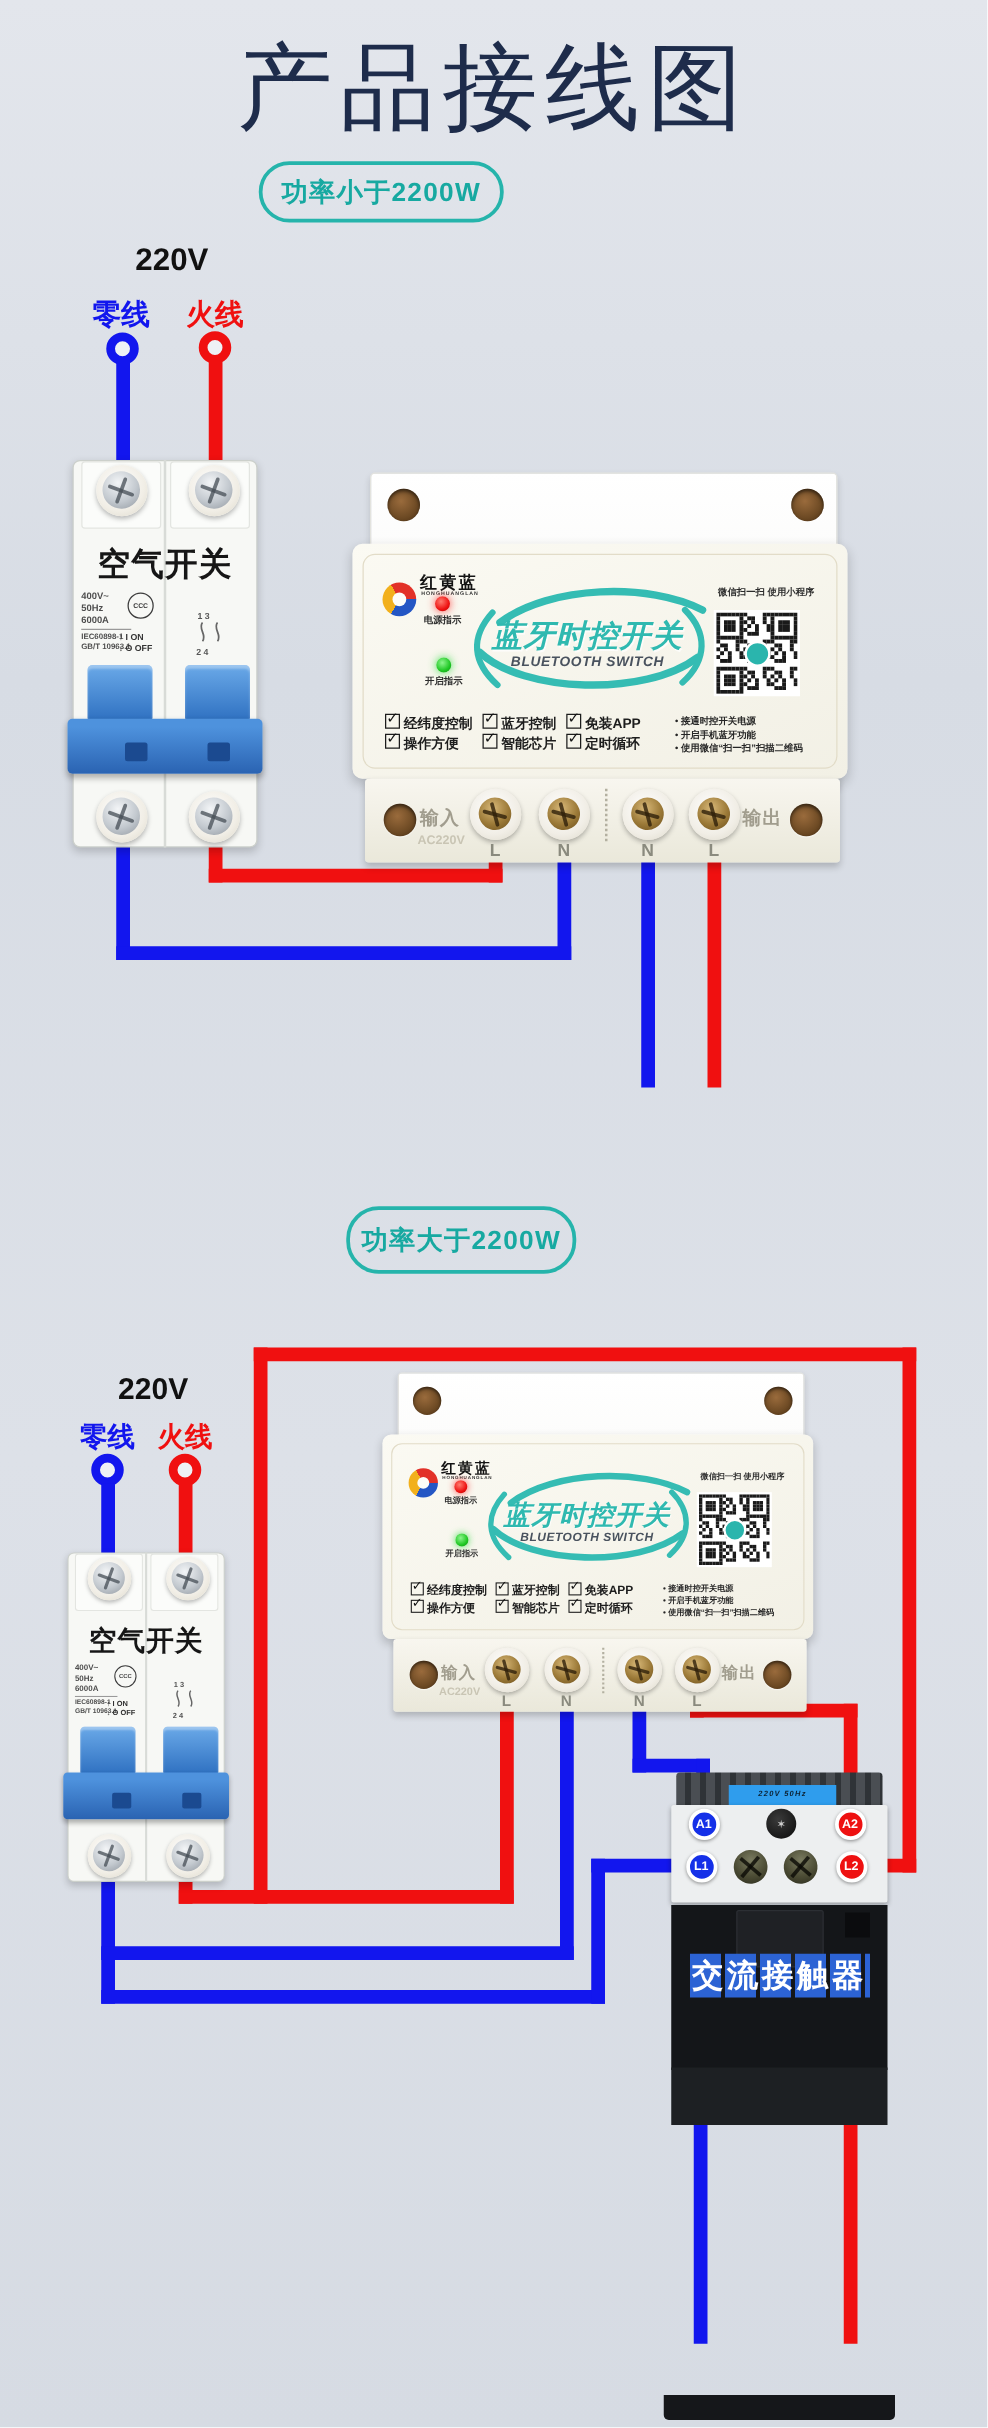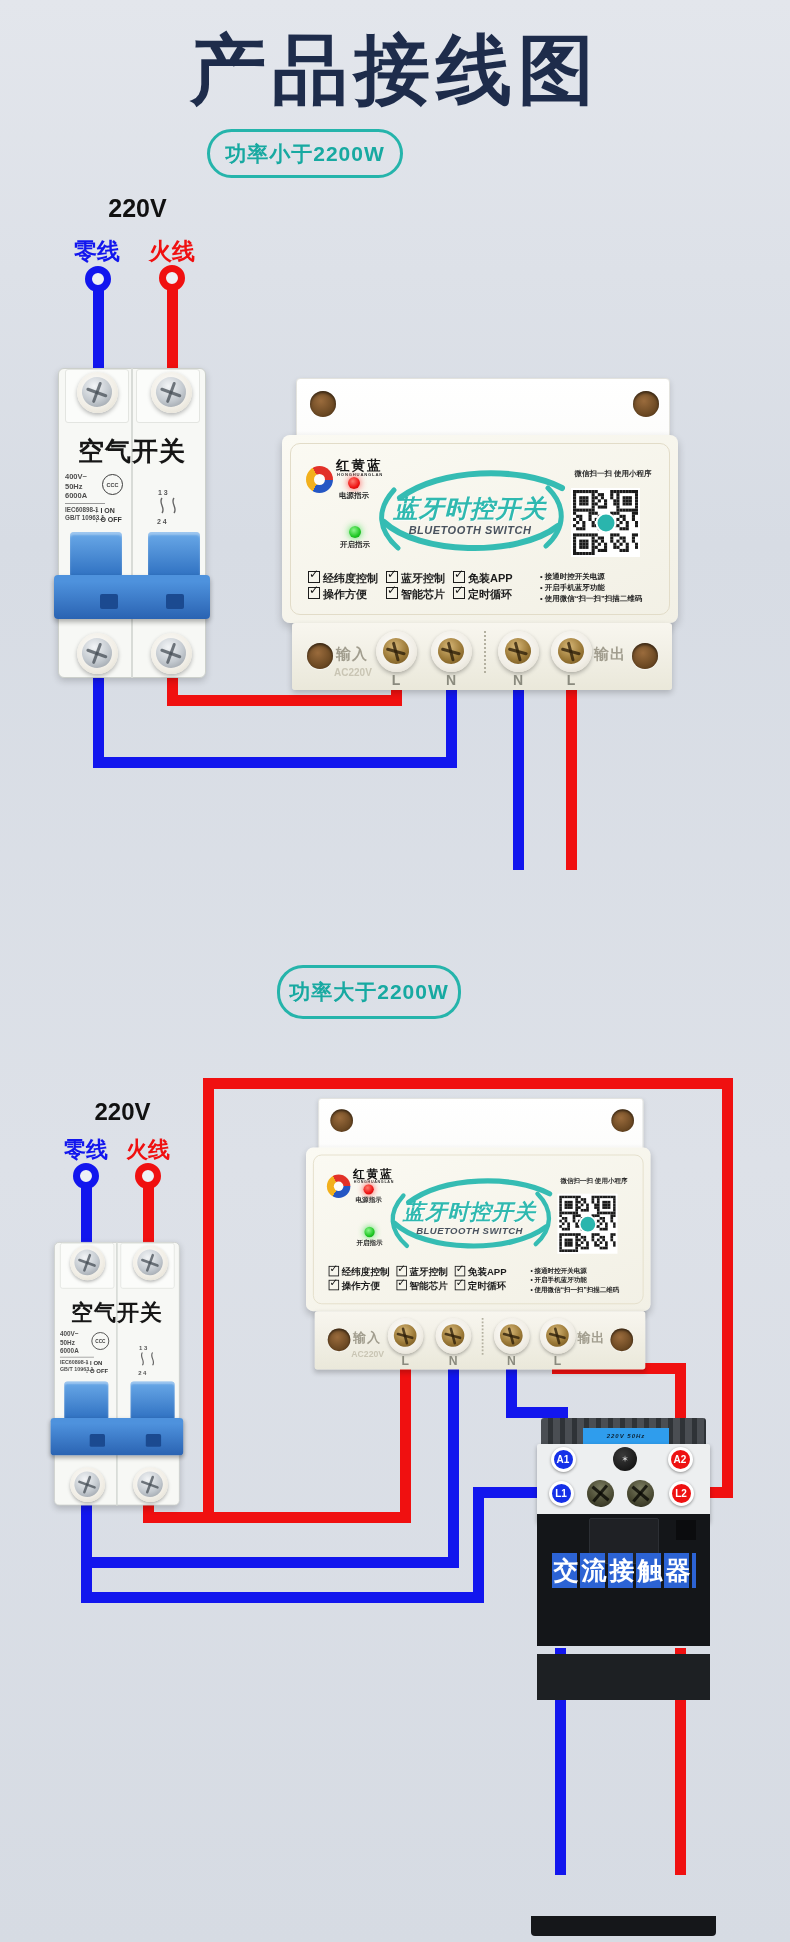--- a/index.html
+++ b/index.html
@@ -1,20 +1,20 @@
 <!DOCTYPE html>
 <html><head>
 <meta charset="utf-8">
 <style>
   html,body{margin:0;padding:0}
   body{font-family:"Liberation Sans","DejaVu Sans",sans-serif}
   .page{position:relative;width:790px;height:1942px;overflow:hidden;
         background:linear-gradient(180deg,#e3e6ec 0%,#d7dce4 28%,#dde1e8 60%,#d6dbe3 100%)}
   .title{position:absolute;left:0;right:0;top:20px;text-align:center;
-         font-size:76px;font-weight:700;letter-spacing:6px;color:#1e2c4b}
+         font-size:76px;font-weight:400;letter-spacing:6px;color:#1e2c4b}
   .badge{position:absolute;border:3.5px solid #25b4ab;border-radius:26px;
          display:flex;align-items:center;justify-content:center;
          color:#17a9a1;font-weight:800;font-size:21px;letter-spacing:1px}
   .lbl{position:absolute;font-weight:800;text-align:center}
   .wire{position:absolute;z-index:1}
   .redw{background:#f01010}.bluew{background:#1216ee}
   .ring{position:absolute;width:12px;height:12px;border-radius:50%;background:#eef1f5;z-index:1}
   .ring-b{border:7px solid #1216ee}.ring-r{border:7px solid #f01010}
   .slot{position:absolute;transform-origin:0 0;z-index:2}
   
@@ -97,21 +97,21 @@
             box-shadow:0 2px 4px rgba(0,0,0,.3)}
   .cterm{position:absolute;width:25px;height:25px;border-radius:50%;border:3px solid #fff;box-sizing:border-box;
          color:#fff;font-size:10px;font-weight:800;text-align:center;line-height:19px;box-shadow:0 1px 3px rgba(0,0,0,.4)}
   .cterm-b{background:#1530e8}.cterm-r{background:#ee1111}
   .torx{position:absolute;width:24px;height:24px;border-radius:50%;background:radial-gradient(circle at 40% 35%,#3a3a3a,#0a0a0a);
         color:#cfcfcf;font-size:9px;text-align:center;line-height:24px}
   .dscrew{position:absolute;width:27px;height:27px;border-radius:50%;transform:rotate(40deg);
           background:radial-gradient(circle at 38% 35%,#7a7b60,#4a4a33 55%,#26261a)}
   .dscrew::before,.dscrew::after{content:"";position:absolute;left:12%;right:12%;top:calc(50% - 1.5px);height:3px;background:rgba(10,10,5,.8)}
   .dscrew::after{transform:rotate(90deg)}
-  .ct-body{position:absolute;left:0;right:0;top:96px;height:132px;background:#141619}
+  .ct-body{position:absolute;left:0;right:0;top:106px;height:132px;background:#141619}
   .ct-mold{position:absolute;left:52px;top:4px;width:68px;height:44px;background:#1f2125;border:1px solid #2c2f34;border-radius:2px}
   .ct-sq{position:absolute;right:14px;top:6px;width:20px;height:20px;background:#0b0c0e}
   .ct-namebar{position:absolute;left:0;right:0;top:39px;text-align:center}
   .ct-name{display:inline-block;color:#fff;font-weight:900;font-size:25px;letter-spacing:3px;padding:1px 2px;
            background:repeating-linear-gradient(90deg,#2c63d4 0 25px,rgba(0,0,0,0) 25px 28px)}
   .ct-lower{position:absolute;left:0;right:0;top:199px;height:37px;background:#e8eaec}
   .ct-base{position:absolute;left:0;right:0;top:236px;height:46px;background:#1d2023}
   .ct-feet{position:absolute;left:-6px;right:-6px;top:262px;height:20px;background:#15171a;border-radius:0 0 4px 4px}
 </style>
 </head>

